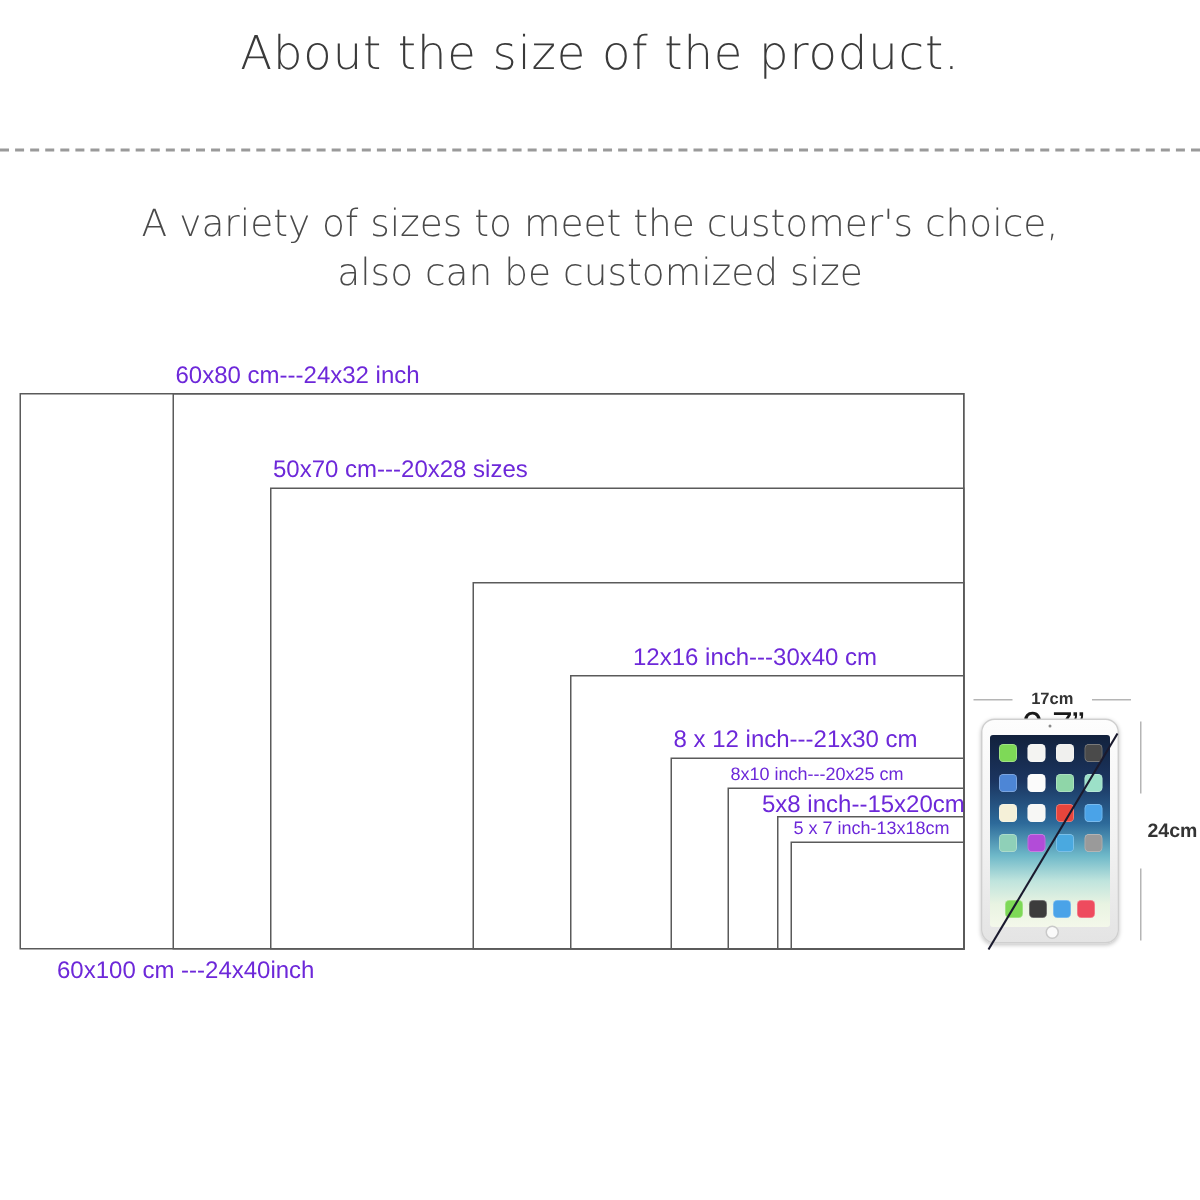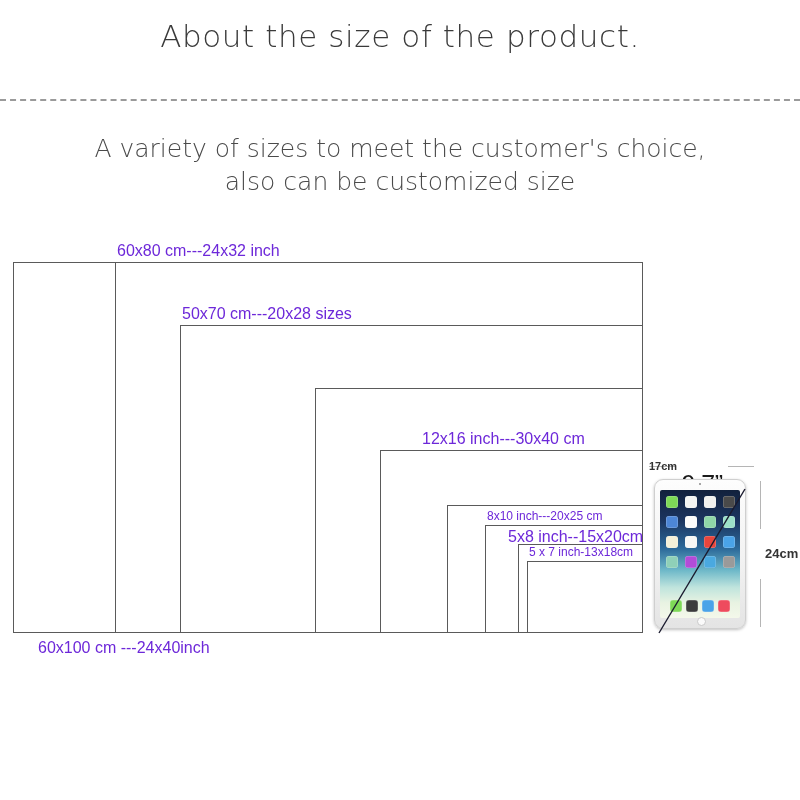--- a/index.html
+++ b/index.html
@@ -112,21 +112,21 @@
 
   .dim-h{
     position:absolute;top:12px;left:4px;width:105px;height:12px;
   }
   .dim-h .line{
     position:absolute;top:6px;height:1px;background:#b5b5b5;
   }
   .dim-h .line.l{left:0;width:26px;}
   .dim-h .line.r{right:0;width:26px;}
   .dim-h .txt{
-    position:absolute;left:0;right:0;top:0;
+    position:absolute;left:0;right:0;top:0;text-align:center;
     font-size:11px;color:#333;font-weight:600;
     font-family:"Liberation Sans", sans-serif;
   }
   .diag-label{
     position:absolute;left:14px;top:22px;width:86px;text-align:center;
     font-size:25px;color:#1a1a1a;font-weight:400;
     font-family:"Liberation Sans", sans-serif;
     letter-spacing:-.5px;
   }
   .dim-v{
@@ -162,20 +162,21 @@
       <div class="sizebox" style="left: 13px; top: 262px; width: 630px; height: 371px;"></div>
       <div class="sizelabel" style="font-size: 16px; left: 38px; top: 639px;">60x100 cm ---24x40inch</div>
       <div class="sizebox" style="left: 115px; top: 262px; width: 528px; height: 371px;"></div>
       <div class="sizelabel" style="font-size: 16px; left: 117px; top: 242px;">60x80 cm---24x32 inch</div>
       <div class="sizebox" style="left: 180px; top: 325px; width: 463px; height: 308px;"></div>
       <div class="sizelabel" style="font-size: 16px; left: 182px; top: 305px;">50x70 cm---20x28 sizes</div>
       <div class="sizebox" style="left: 315px; top: 388px; width: 328px; height: 245px;"></div>
       <div class="sizebox" style="left: 380px; top: 450px; width: 263px; height: 183px;"></div>
       <div class="sizelabel" style="font-size: 16px; left: 382px; top: 430px; margin-left: 40px;">12x16 inch---30x40 cm</div>
       <div class="sizebox" style="left: 447px; top: 505px; width: 196px; height: 128px;"></div>
+      <div class="sizelabel" style="font-size: 16px; left: 449px; top: 485px;">8 x 12 inch---21x30 cm</div>
       <div class="sizebox" style="left: 485px; top: 525px; width: 158px; height: 108px;"></div>
       <div class="sizelabel" style="font-size: 12px; left: 487px; top: 509px;">8x10 inch---20x25 cm</div>
       <div class="sizebox" style="left: 518px; top: 544px; width: 125px; height: 89px;"></div>
       <div class="sizelabel" style="font-size: 16px; left: 508px; top: 528px;">5x8 inch--15x20cm</div>
       <div class="sizebox" style="left: 527px; top: 561px; width: 116px; height: 72px;"></div>
       <div class="sizelabel" style="font-size: 12px; left: 529px; top: 545px;">5 x 7 inch-13x18cm</div>
     </div>
 
   <div class="ipad-wrap">
 

